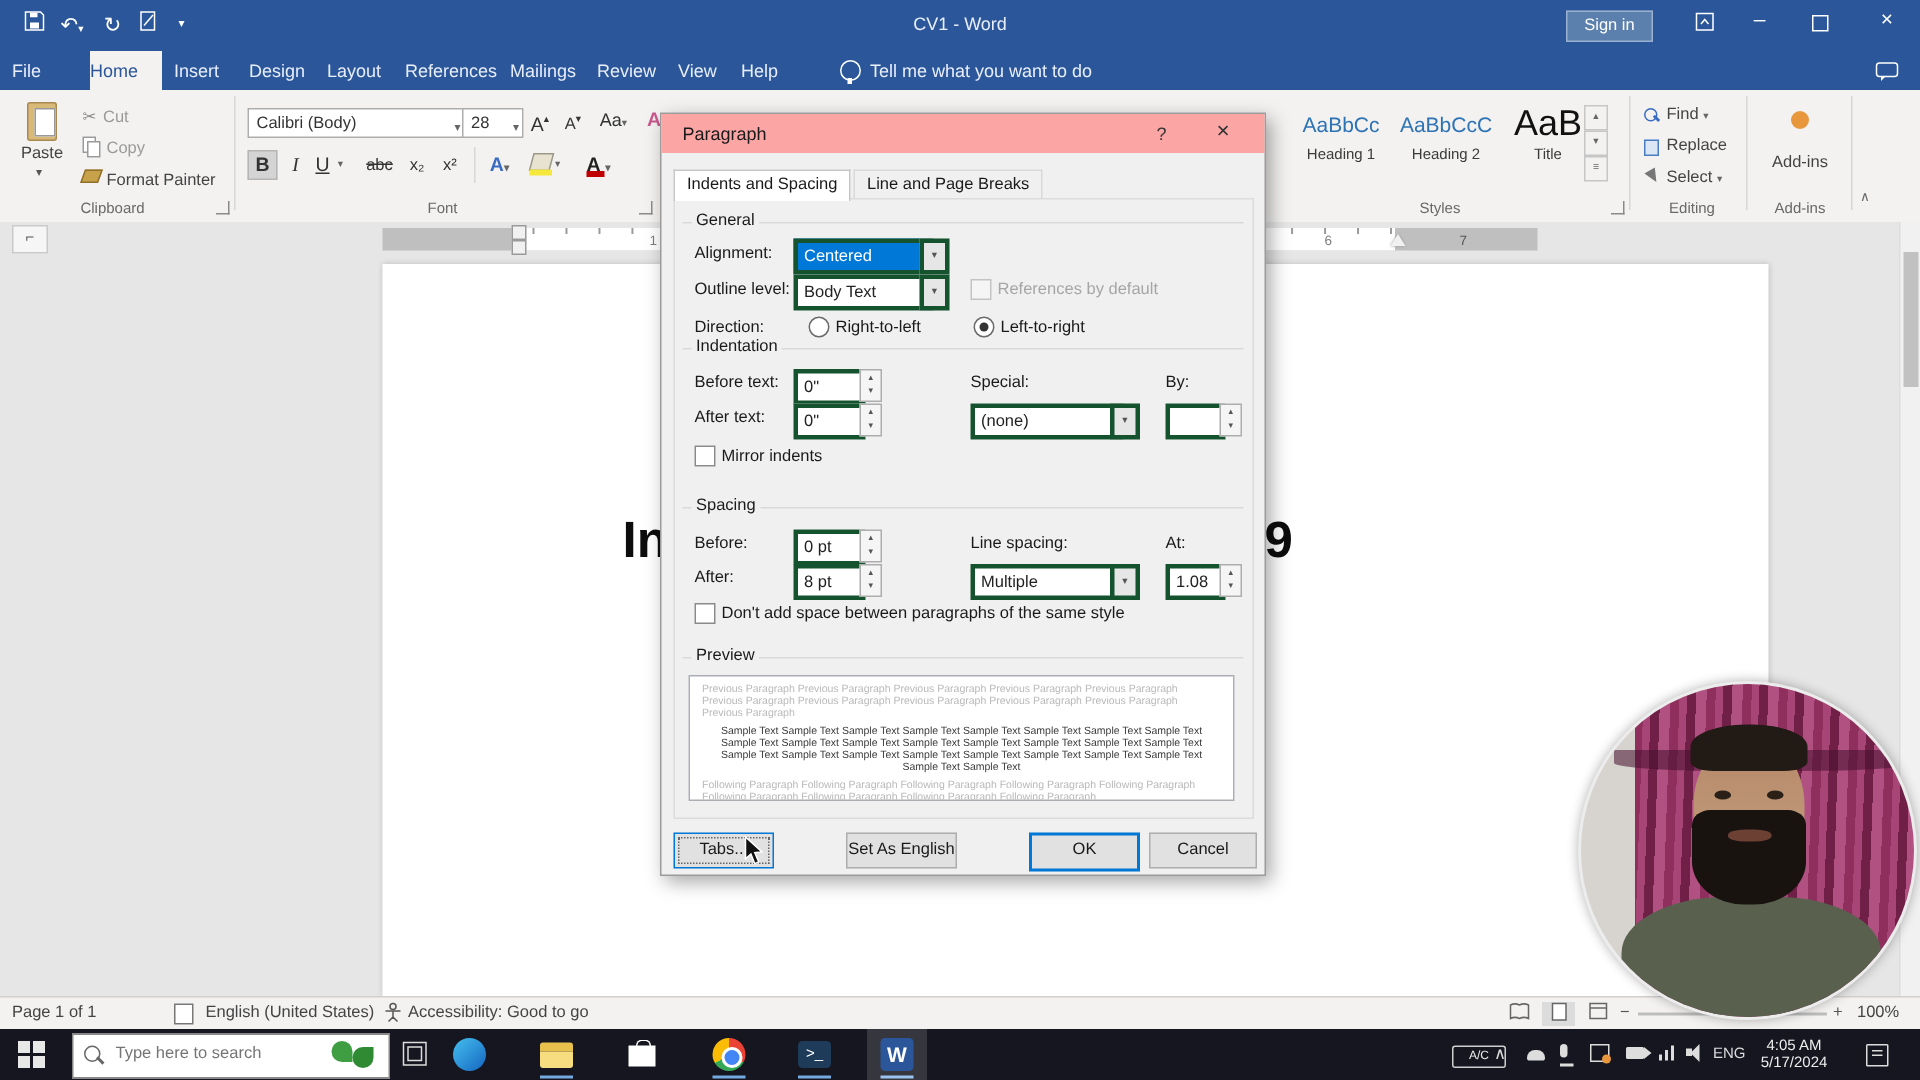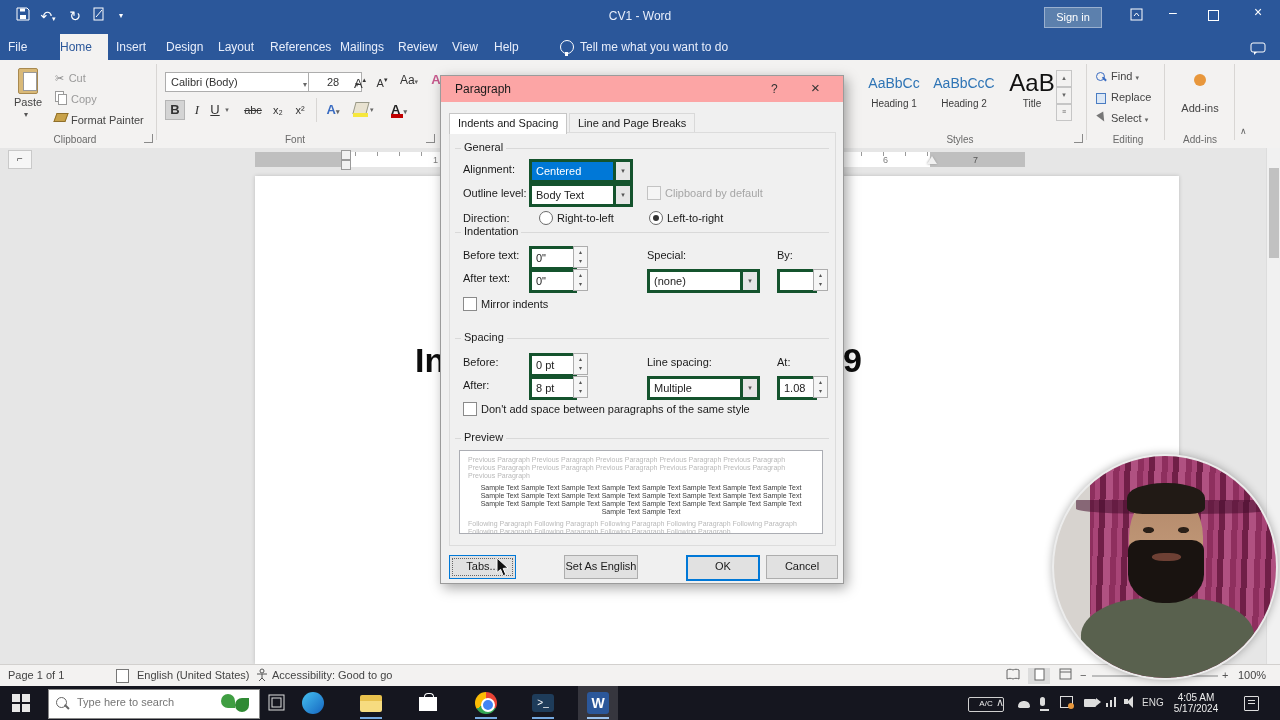--- a/index.html
+++ b/index.html
@@ -172,21 +172,21 @@
       <span class="abs" style="left:0;top:3px;width:10px;height:7px;background:#c8a24a;border:1px solid #8f6f2a;transform:skewX(-20deg);"></span>
       <span class="smallbtn" style="margin-left:16px;color:#444;">Format Painter</span>
     </div>
     <div class="glab" style="left:30px;width:90px;">Clipboard</div>
     <div class="launcher" style="left:144px;"></div>
     <div class="gsep" style="left:156px;"></div>
 
     <div class="combo" style="left:165px;top:12px;width:138px;height:18px;line-height:18px;padding-left:5px;">
       <span>Calibri (Body)</span><span class="arr">▾</span>
     </div>
-    <div class="combo" style="left:308px;top:12px;width:34px;height:18px;line-height:18px;padding-left:18px;">
+    <div class="combo" style="left:308px;top:12px;width:34px;height:18px;line-height:18px;padding-left:5px;">
       <span>28</span><span class="arr">▾</span>
     </div>
     <div class="fontbtn" style="left:350px;width:20px;top:10px;"><span>A</span><span style="font-size:7px;vertical-align:6px;">▴</span></div>
     <div class="fontbtn" style="left:372px;width:20px;top:10px;font-size:11px;"><span>A</span><span style="font-size:7px;vertical-align:5px;">▾</span></div>
     <div class="fontbtn" style="left:396px;width:26px;top:10px;font-size:12px;"><span>Aa</span><span style="font-size:7px;color:#666;">▾</span></div>
     <div class="fontbtn" style="left:428px;width:16px;top:10px;color:#c85a8e;font-weight:700;"><span>A</span></div>
 
     <div class="fontbtn" style="left:165px;top:40px;width:18px;font-weight:700;background:#d4d4d4;border:1px solid #b5b5b5;height:18px;line-height:18px;"><span>B</span></div>
     <div class="fontbtn" style="left:190px;top:40px;width:14px;font-style:italic;font-family:'Liberation Serif',serif;"><span>I</span></div>
     <div class="fontbtn" style="left:208px;top:40px;width:14px;text-decoration:underline;"><span>U</span></div>
@@ -295,21 +295,21 @@
     <div class="grp" style="left:14px;top:72px;width:374px;">
         <span>General</span>
       </div>
     <div class="dl" style="left:22px;top:87px;">Alignment:</div>
     <div class="din" style="left:88px;top:83px;width:83px;background:#0078d7;color:#fff;"><span>Centered</span></div>
     <div class="din" style="left:172px;top:83px;width:14px;background:#e6e6e6;text-align:center;padding-left:0;font-size:7px;color:#555;"><span>▾</span></div>
     <div class="dl" style="left:22px;top:111px;">Outline level:</div>
     <div class="din" style="left:88px;top:107px;width:83px;"><span>Body Text</span></div>
     <div class="din" style="left:172px;top:107px;width:14px;background:#e6e6e6;text-align:center;padding-left:0;font-size:7px;color:#555;"><span>▾</span></div>
     <div class="cbx dis" style="left:206px;top:110px;"></div>
-    <div class="dl" style="left:224px;top:111px;color:#a6a6a6;">Clipboard by default</div>
+    <div class="dl" style="left:224px;top:111px;color:#a6a6a6;">References by default</div>
     <div class="dl" style="left:22px;top:136px;">Direction:</div>
     <div class="radio" style="left:98px;top:135px;"></div>
     <div class="dl" style="left:116px;top:136px;">Right-to-left</div>
     <div class="radio sel" style="left:208px;top:135px;"></div>
     <div class="dl" style="left:226px;top:136px;">Left-to-right</div>
 
     <div class="grp" style="left:14px;top:156px;width:374px;">
         <span>Indentation</span>
       </div>
     <div class="dl" style="left:22px;top:173px;">Before text:</div>

